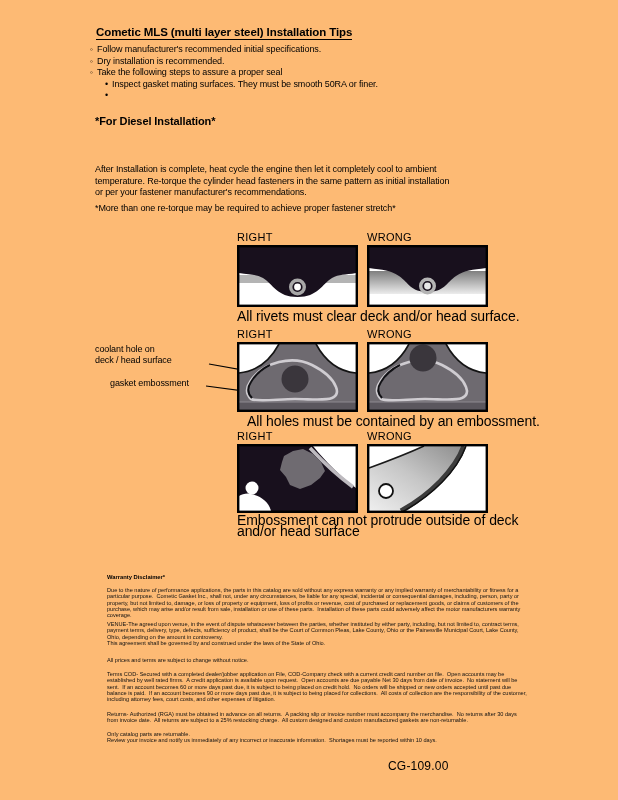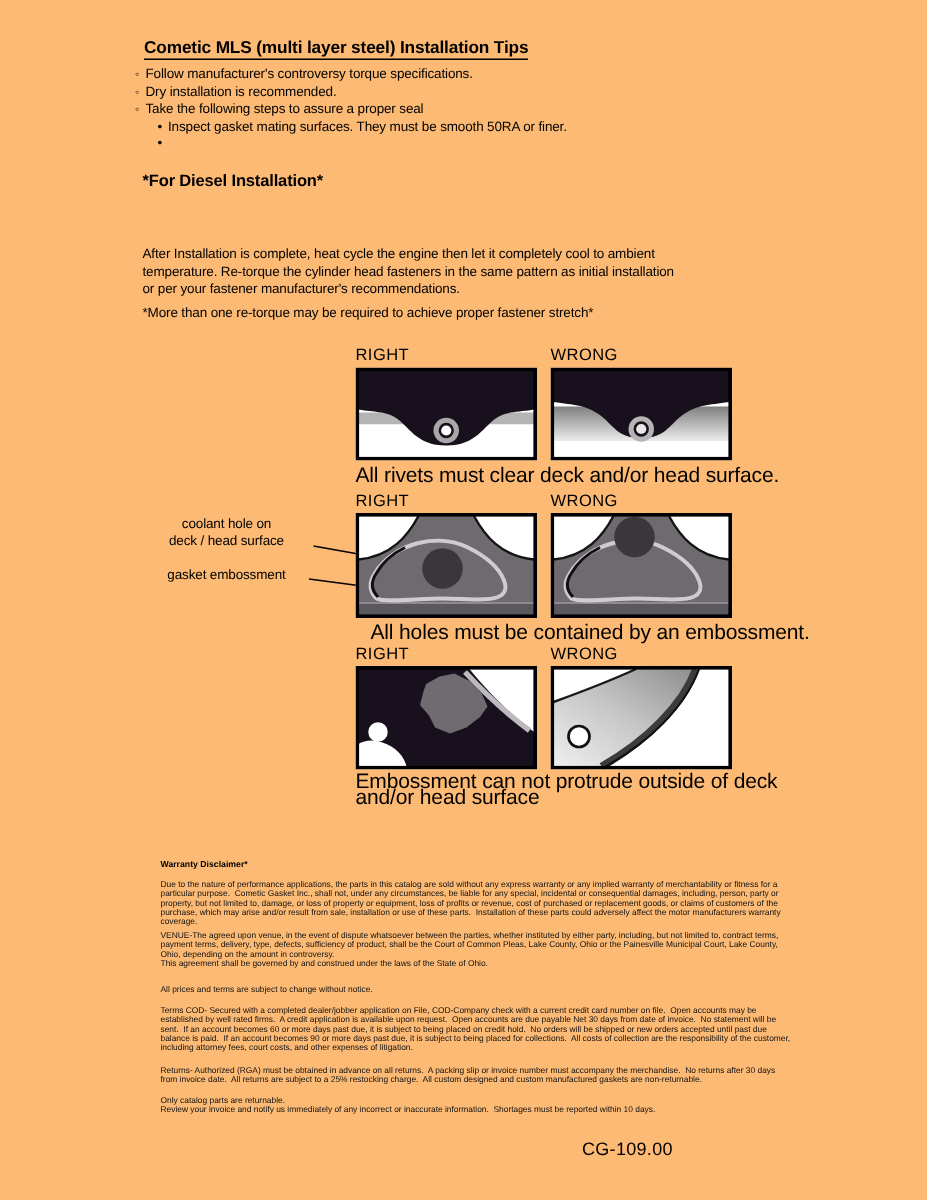--- a/index.html
+++ b/index.html
@@ -47,23 +47,23 @@
   .r2-box-r{left:237px;top:342px;}
   .r2-box-w{left:367px;top:342px;}
   .r2-cap{left:247px;top:416px;}
 
   .r3-lab-r{left:237px;top:430px;}
   .r3-lab-w{left:367px;top:430px;}
   .r3-box-r{left:237px;top:444px;}
   .r3-box-w{left:367px;top:444px;}
   .r3-cap{left:237px;top:515px;}
 
-  .callout{font-size:9px;line-height:10.8px;letter-spacing:-0.1px;text-align:center;width:112px;}
+  .callout{font-size:9px;line-height:10.8px;letter-spacing:-0.1px;text-align:left;width:112px;}
   .co1{left:95px;top:344px;}
-  .co2{left:95px;top:378px;}
+  .co2{left:110px;top:378px;}
   .leaders{left:205px;top:358px;}
 
   .disc-h{left:107px;top:574px;font-size:5.8px;font-weight:bold;}
   .disc{left:107px;width:421px;font-size:5.6px;line-height:6.35px;color:#111;}
   .d1{top:587px;} .d2{top:621px;} .d3{top:657px;}
   .d4{top:671px;} .d5{top:711px;} .d6{top:731px;}
 
   .pagenum{left:388px;top:759px;font-size:12px;letter-spacing:0.2px;}
 
   svg{display:block;}
@@ -71,21 +71,21 @@
 </head>
 <body>
 
 <div class="page">
 
   <div class="abs title">Cometic MLS (multi layer steel) Installation Tips</div>
 
   <div class="abs bullets">
     <div class="b-row">
       <span class="b-glyph">◦</span>
-      <span>Follow manufacturer's controversy torque specifications.</span>
+      <span>Follow manufacturer's recommended initial specifications.</span>
     </div>
     <div class="b-row">
       <span class="b-glyph">◦</span>
       <span>Dry installation is recommended.</span>
     </div>
     <div class="b-row">
       <span class="b-glyph">◦</span>
       <span>Take the following steps to assure a proper seal</span>
     </div>
     <div class="b-row sub">

